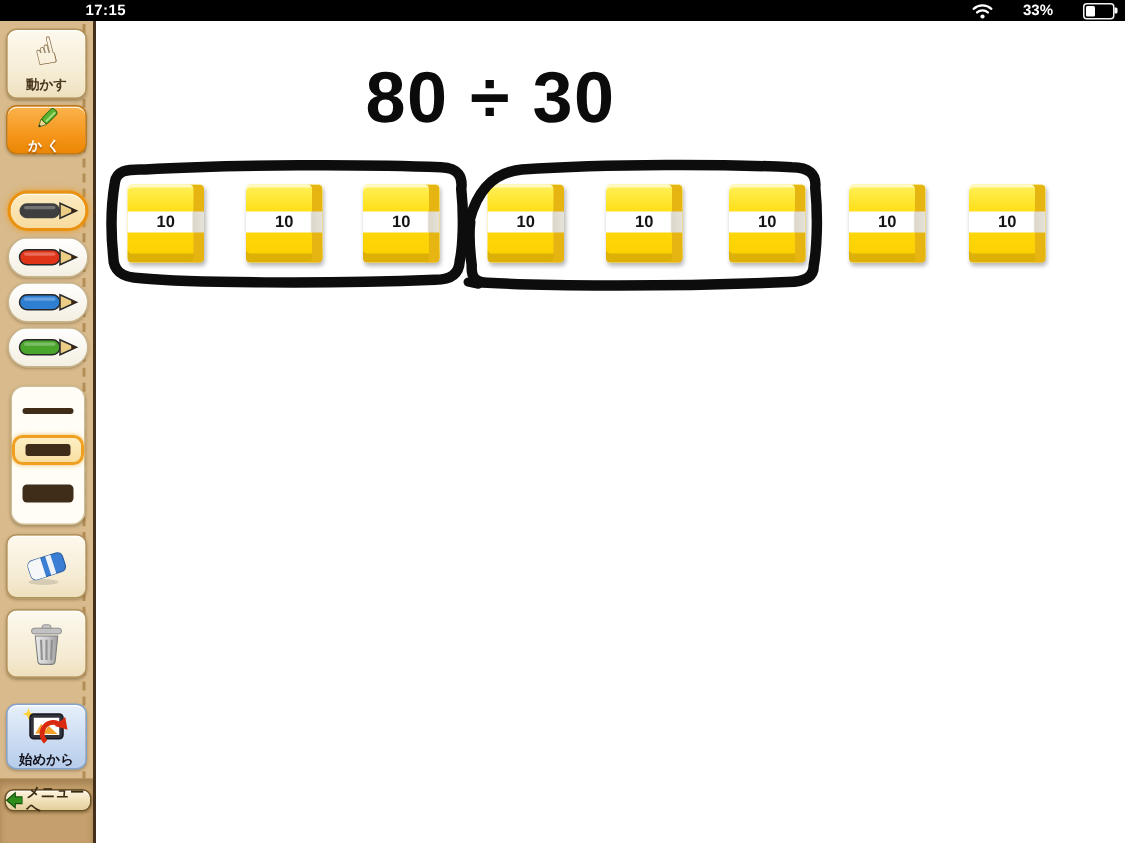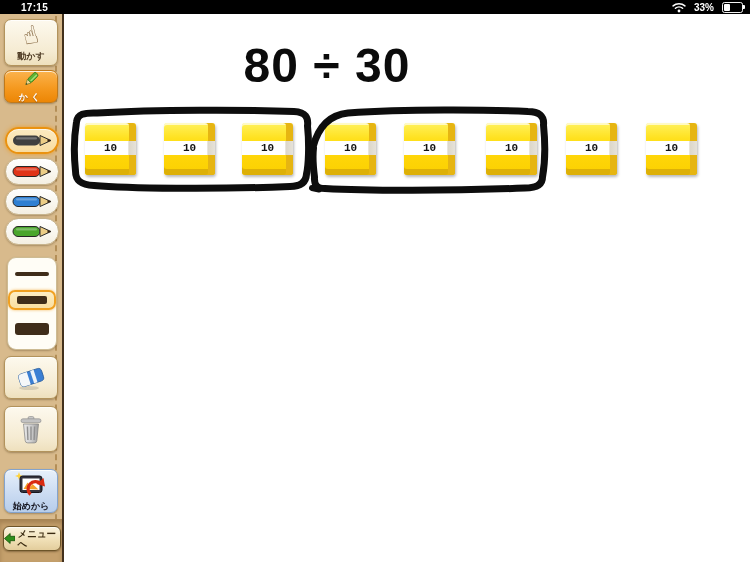--- a/index.html
+++ b/index.html
@@ -8,22 +8,22 @@
     background:#ffffff;
     font-family:"Liberation Sans","DejaVu Sans",sans-serif;
     -webkit-font-smoothing:antialiased;
   }
   
   .statusbar{
     position:absolute;top:0;left:0;width:750px;height:14px;background:#000;
     display:flex;align-items:center;color:#fff;font-size:10px;font-weight:bold;
     z-index:30;
   }
-  .statusbar .time{padding-left:21px;letter-spacing:.3px;}
-  .statusbar .right{margin-left:auto;display:flex;align-items:center;gap:8px;padding-right:7px;}
+  .statusbar .time{padding-left:9px;letter-spacing:.3px;margin-left:48px;}
+  .statusbar .right{margin-left:auto;display:flex;align-items:center;gap:20px;padding-right:7px;}
   .battery{position:relative;width:19px;height:9px;border:1px solid rgba(255,255,255,.95);border-radius:2.5px;}
   .battery .fill{position:absolute;left:1px;top:1px;bottom:1px;background:#fff;border-radius:1px;}
   .battery:after{content:"";position:absolute;right:-3px;top:2px;width:2px;height:4px;background:#fff;border-radius:0 1px 1px 0;}
   
   .sidebar{
     position:absolute;top:14px;left:0;width:64px;height:548px;
     background:#d8ba8c;border-right:2px solid #42301c;box-sizing:border-box;z-index:20;
   }
   .sidebar .stitch{
     position:absolute;top:2px;bottom:2px;right:5px;width:0;
@@ -81,21 +81,21 @@
     background:linear-gradient(180deg,#e7f0fb 0%,#c9daf1 60%,#b7cdea 100%);
     border-color:#84a3cc;
   }
   .btn-restart .lbl{color:#14141e;font-weight:bold;}
   .footer{
     position:absolute;left:0;right:0;bottom:0;height:42px;
     background:#c5a06c;border-top:1px solid #a9855/; border-top:1px solid #a98552;
     box-shadow:inset 0 3px 4px rgba(70,45,10,.25);
   }
   .btn-menu{
-    position:absolute;left:3px;top:6px;width:58px;height:25px;box-sizing:border-box;
+    position:absolute;left:3px;top:6px;width:58px;height:15px;box-sizing:border-box;
     border:1px solid #6d5428;border-radius:6px;
     background:linear-gradient(180deg,#fbf4df 0%,#efdeb4 60%,#e3cd9c 100%);
     box-shadow:0 1px 2px rgba(50,30,5,.4), inset 0 1px 0 rgba(255,255,255,.7);
     display:flex;align-items:center;justify-content:center;gap:2px;cursor:pointer;
   }
   .btn-menu .lbl{font-size:9.5px;font-weight:bold;color:#3a2a10;line-height:1;}
   
   .canvas{
     position:absolute;left:66px;top:14px;width:684px;height:390px;background:#fff;
   }
@@ -111,21 +111,21 @@
       inset -7px 0 0 #e6b512,
       inset 0 -6px 0 #ddb007,
       inset 0 2px 0 rgba(255,255,255,.65),
       1px 2px 3px rgba(0,0,0,.28);
     cursor:grab;
   }
   .block .stripe{
     position:absolute;left:0;right:0;top:18px;height:14px;
     background:linear-gradient(90deg,#ffffff 0%,#ffffff 84%,#dcd7ca 86%,#e6e2d8 100%);
     display:flex;align-items:center;justify-content:center;
-    font-size:11px;font-weight:bold;color:#141414;font-family:Liberation Mono, monospace;
+    font-size:11px;font-weight:bold;color:#141414;
   }
   .groups-svg{position:absolute;left:0;top:0;pointer-events:none;}
   .icon{display:block;}
 </style>
 </head>
 <body>
 
 <div class="statusbar">
   <span class="time">17:15</span>
   <span class="right">

